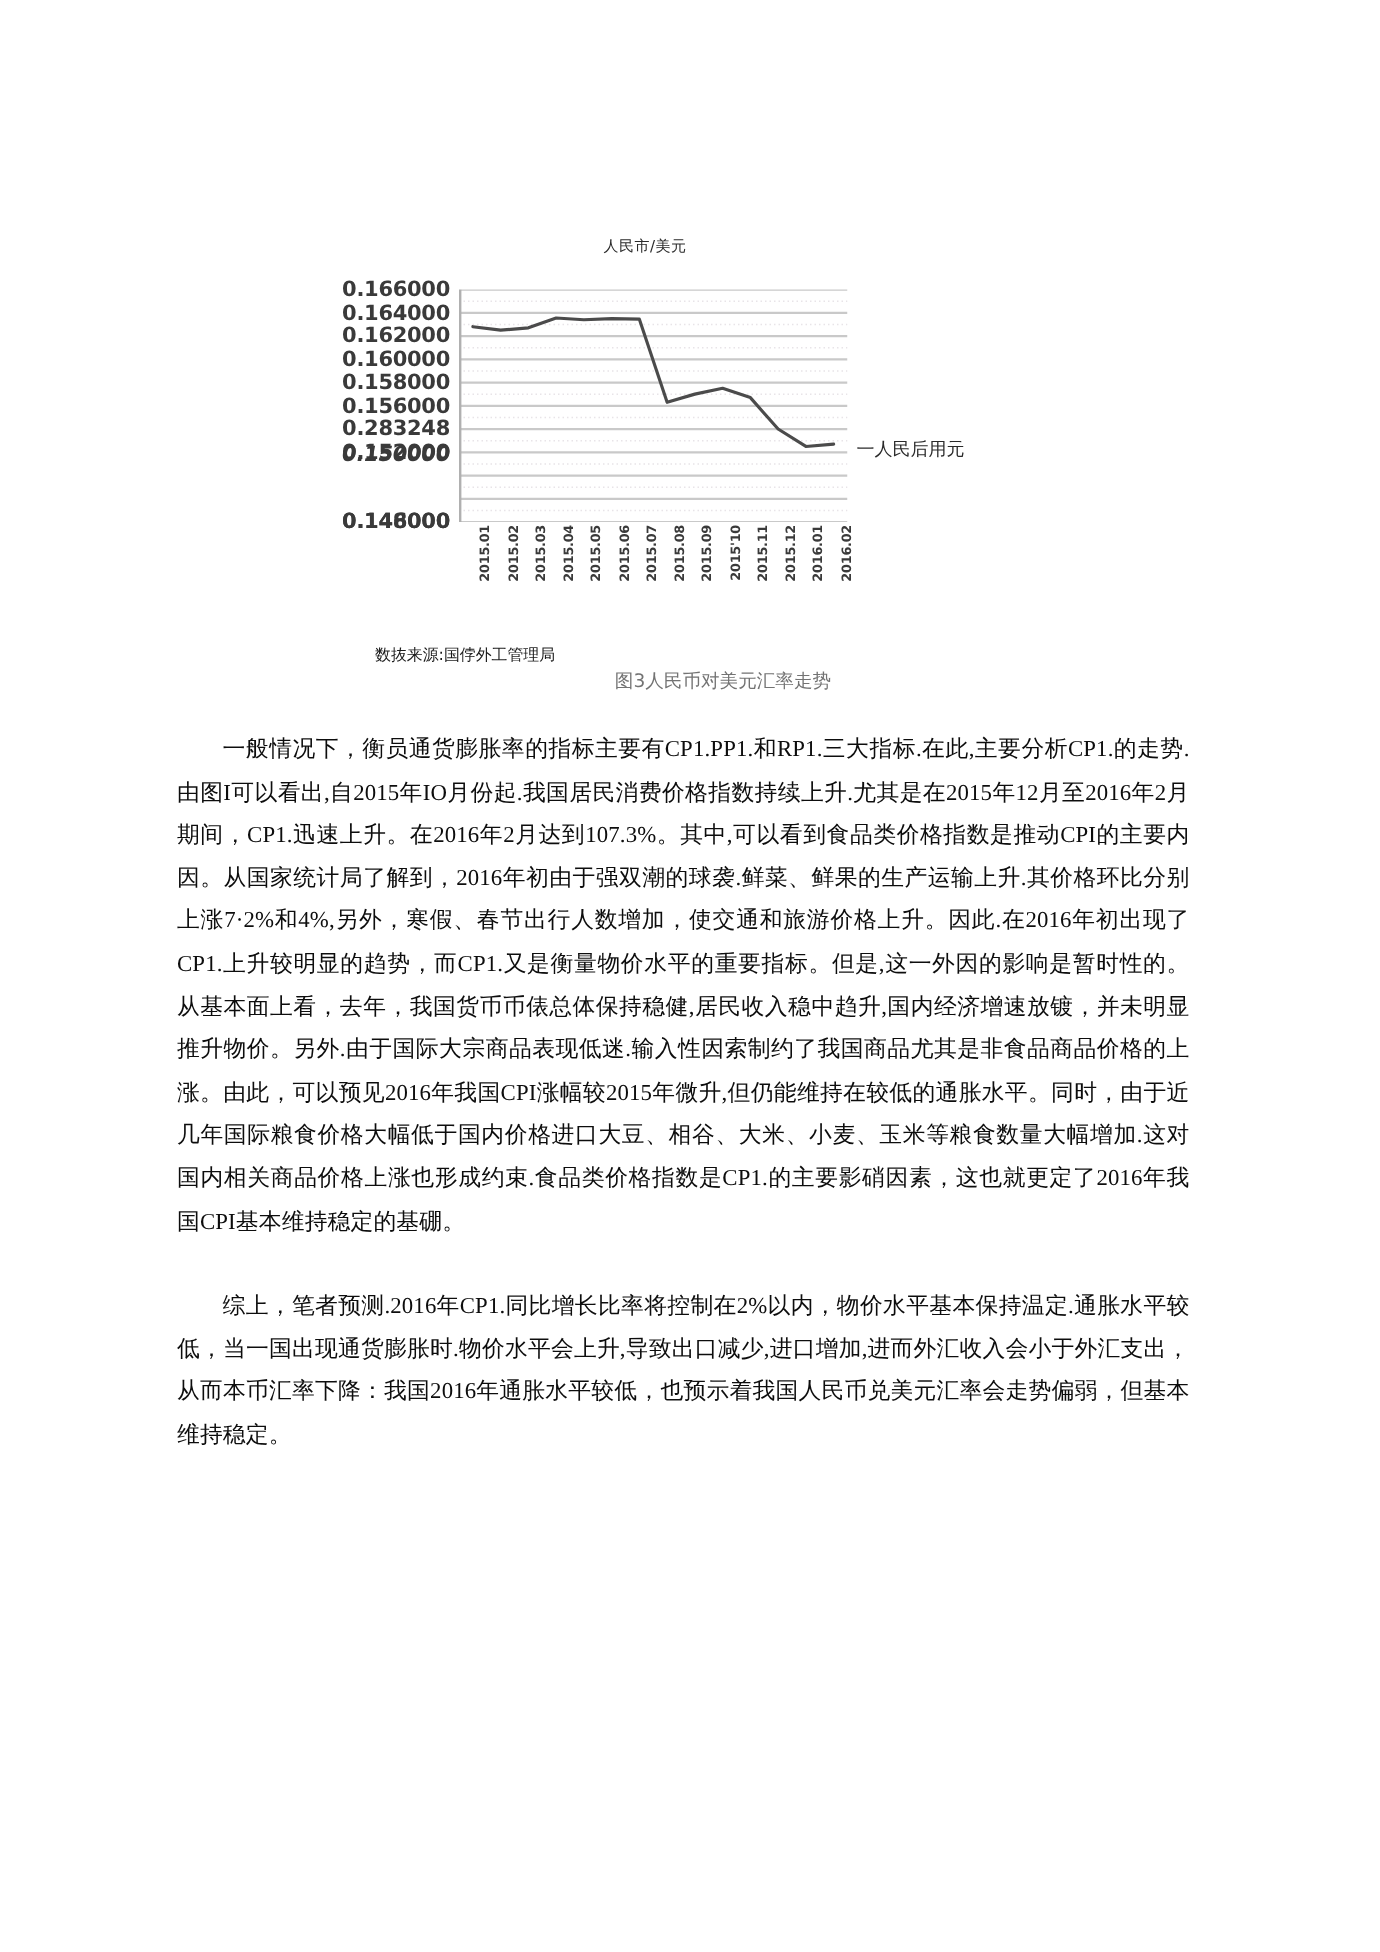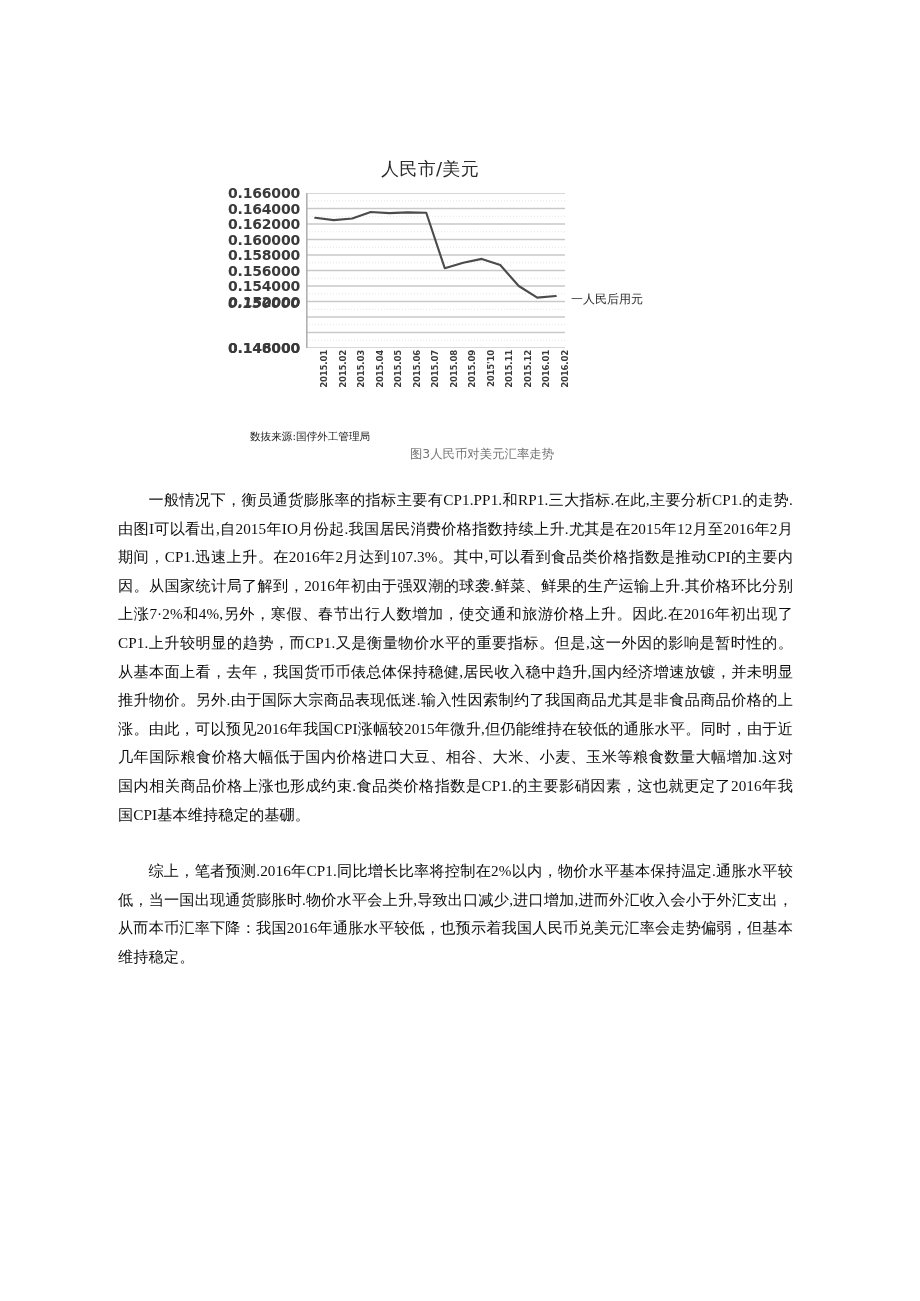--- a/index.html
+++ b/index.html
@@ -25,21 +25,21 @@
     height: 470px;
   }
 
   #chart-title {
     position: absolute;
     left: 340px;
     top: 157px;
     width: 180px;
     text-align: center;
     font-family: "DejaVu Sans", "Liberation Sans", sans-serif;
-    font-size: 18px;
+    font-size: 10px;
     color: #2a2a2a;
     letter-spacing: 0.3px;
   }
 
   #chart-area {
     position: absolute;
     left: 244px;
     top: 186px;
     width: 330px;
     height: 232px;
@@ -164,21 +164,21 @@
 
   <div id="chart-area">
 
     <div class="ylabels">
         <div class="ylabel" style="top: 7px;">0.166000</div>
         <div class="ylabel" style="top: 22.5px;">0.164000</div>
         <div class="ylabel" style="top: 38px;">0.162000</div>
         <div class="ylabel" style="top: 53.5px;">0.160000</div>
         <div class="ylabel" style="top: 69px;">0.158000</div>
         <div class="ylabel" style="top: 84.5px;">0.156000</div>
-        <div class="ylabel" style="top: 100px;">0.154000</div>
+        <div class="ylabel" style="top: 100px;">0.283248</div>
         <div class="ylabel" style="top: 115.5px;">0.152000</div>
         <div class="ylabel" style="top: 117px; font-style: italic;">0.150000</div>
         <div class="ylabel" style="top: 162px; text-align: right;">0.148000</div>
         <div class="ylabel" style="top: 162px;">0.146000</div>
       </div>
 
     <div id="plot">
       <svg width="259" height="155" viewBox="0 0 259 155">
         <g id="gridlines">
             <line x1="0" x2="259" y1="0.00" y2="0.00" stroke="#c9c9c9" stroke-width="1.5"></line>

